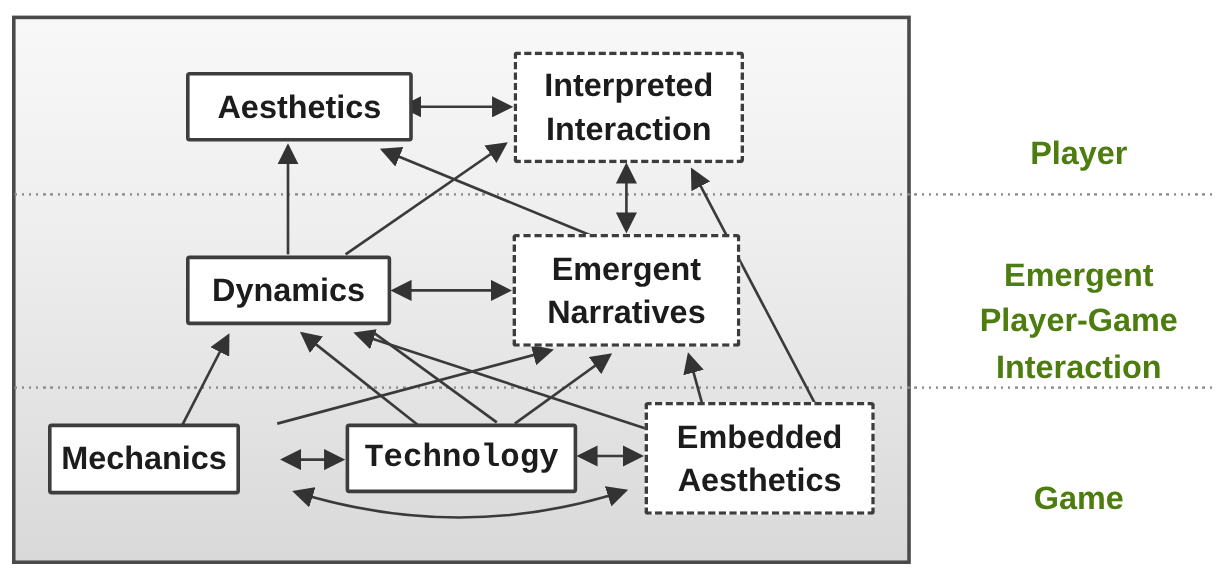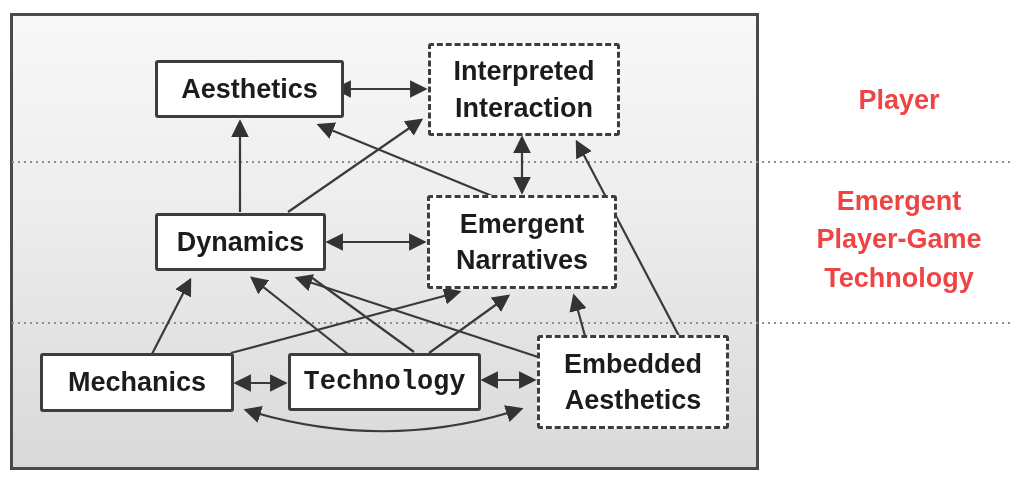--- a/index.html
+++ b/index.html
@@ -22,21 +22,21 @@
   svg.edges{position:absolute;left:0;top:0;z-index:3;pointer-events:none;}
   .box{
     position:absolute;box-sizing:border-box;background:#ffffff;
     border:3px solid #3d3d3d;border-radius:3px;
     display:flex;align-items:center;justify-content:center;text-align:center;
     font-weight:bold;font-size:27px;line-height:1.35;color:#1c1c1c;z-index:4;
   }
   .box.dashed{border-style:dashed;}
   .layer-label{
     position:absolute;z-index:4;font-weight:bold;font-size:27px;line-height:1.42;
-    color:#ef4444;text-align:center;
+    color:#4d7c0f;text-align:center;margin-top:28px;
   }
 </style>
 </head>
 <body>
 
 <div class="stage">
 
   <div class="frame"></div>
 
   <div class="divider d1"></div>
@@ -72,24 +72,25 @@
   </svg>
 
   <div class="box" style="left:155px;top:60px;width:189px;height:58px;">Aesthetics</div>
 
   <div class="box dashed" style="left:428px;top:43px;width:192px;height:93px;">Interpreted Interaction</div>
 
   <div class="box dashed" style="left:427px;top:195px;width:190px;height:94px;">Emergent Narratives</div>
 
   <div class="box" style="left:155px;top:213px;width:171px;height:58px;">Dynamics</div>
 
-  <div class="box" style="left:40px;top:353px;width:194px;height:59px;">Mechanics</div>
+  <div class="box" style="left:40px;top:353px;width:160px;height:59px;">Mechanics</div>
 
   <div class="box" style="left:288px;top:353px;width:193px;height:58px;font-family:Liberation Mono, monospace;">Technology</div>
 
   <div class="box dashed" style="left:537px;top:335px;width:192px;height:94px;">Embedded Aesthetics</div>
 
   <div class="layer-label" style="left:799px;top:81px;width:200px;">Player</div>
 
-  <div class="layer-label" style="left:789px;top:182px;width:220px;">Emergent Player-Game Technology</div>
+  <div class="layer-label" style="left:789px;top:182px;width:220px;">Emergent Player-Game Interaction</div>
 
+  <div class="layer-label" style="left:799px;top:368px;width:200px;">Game</div>
 
 </div>
 
 </body></html>

